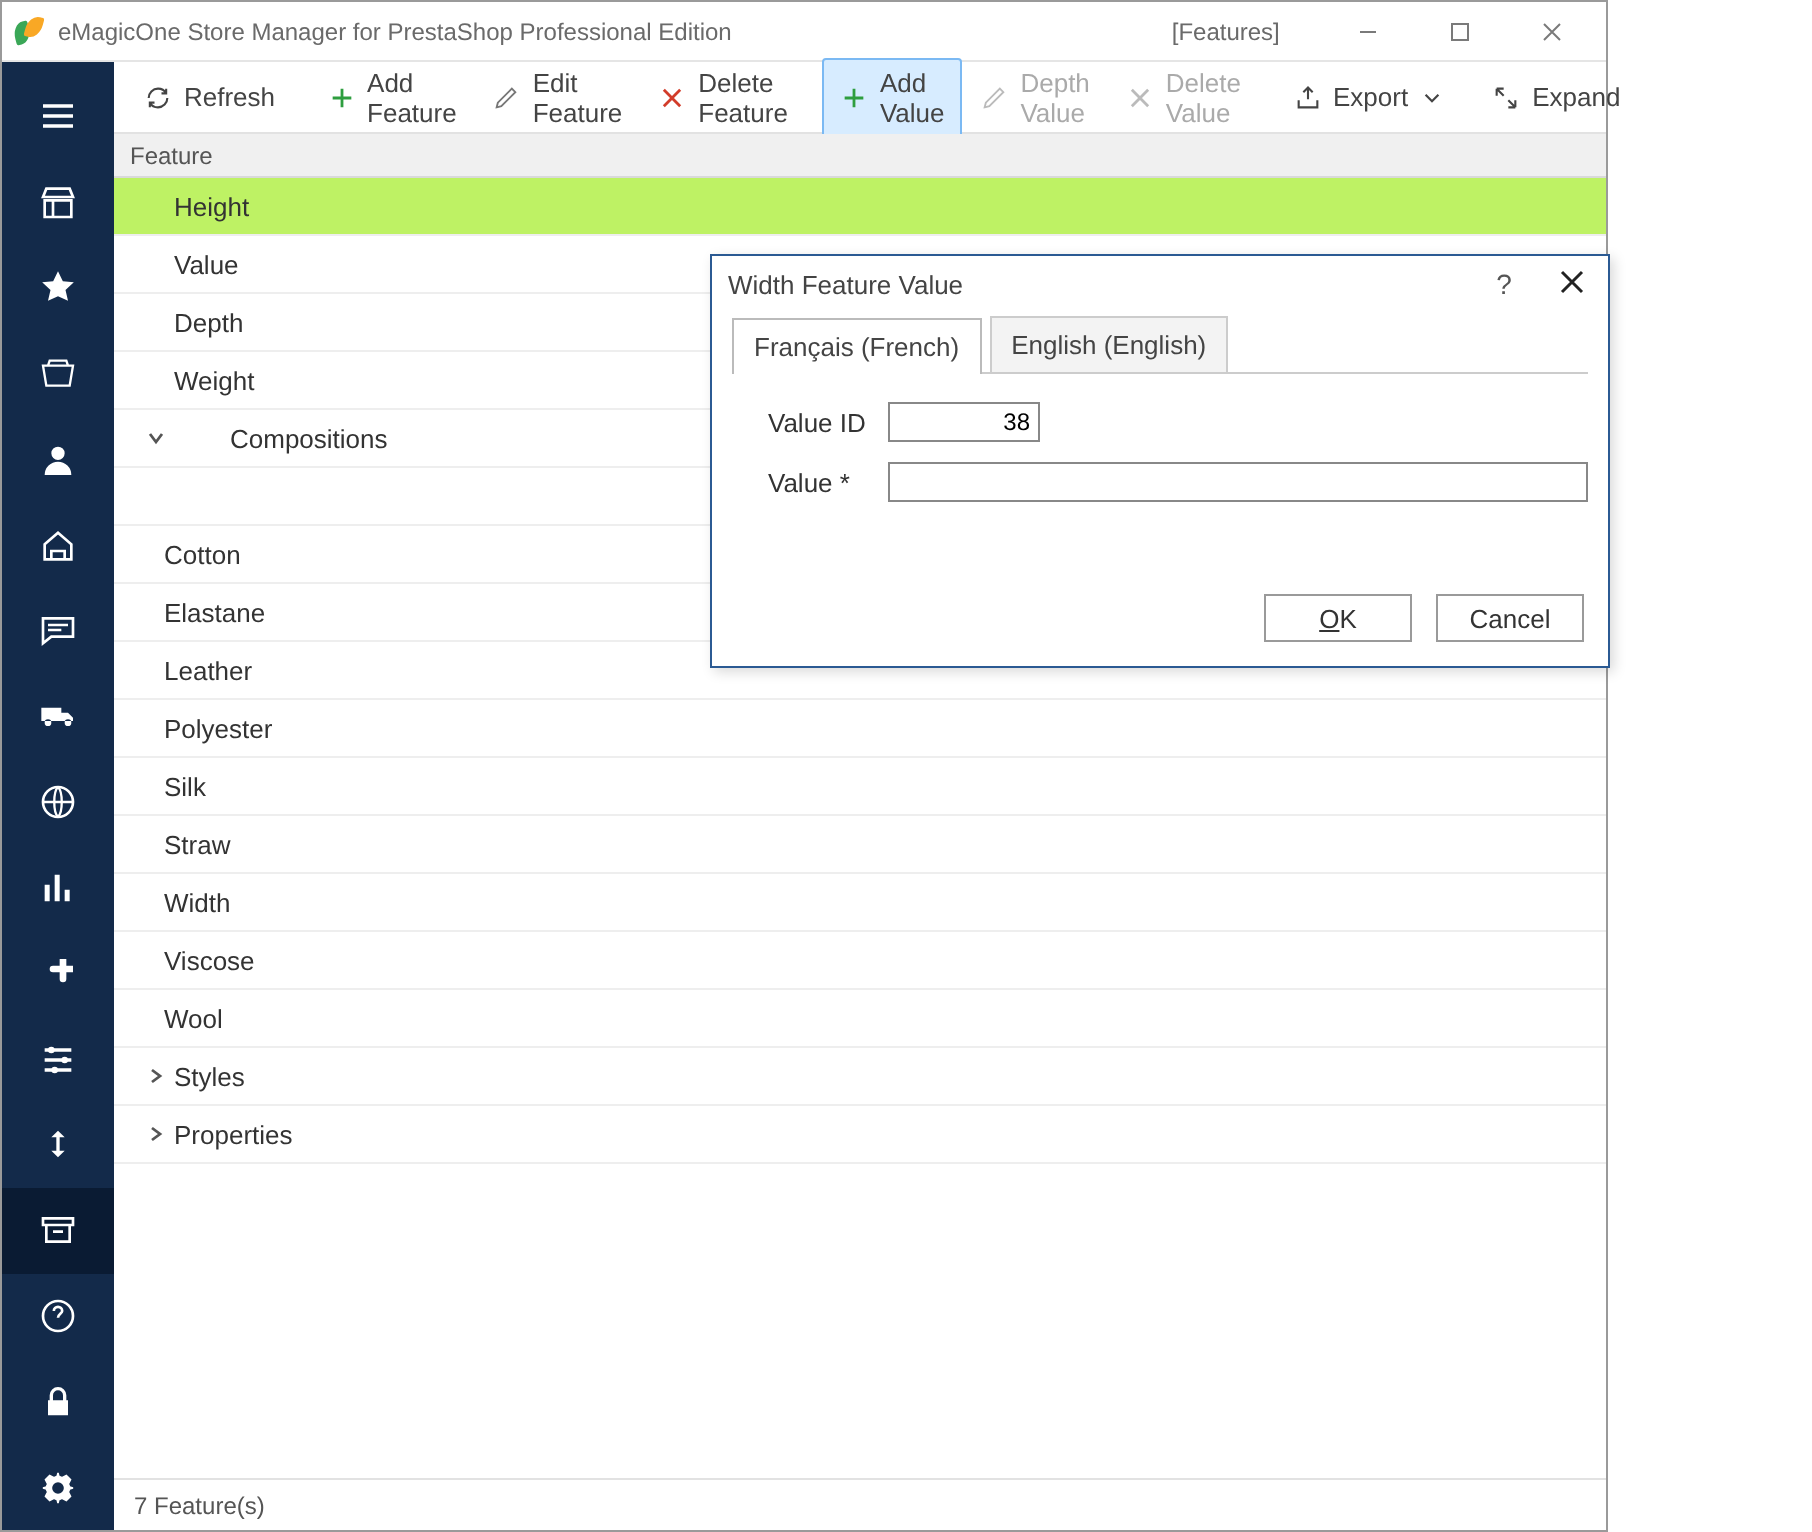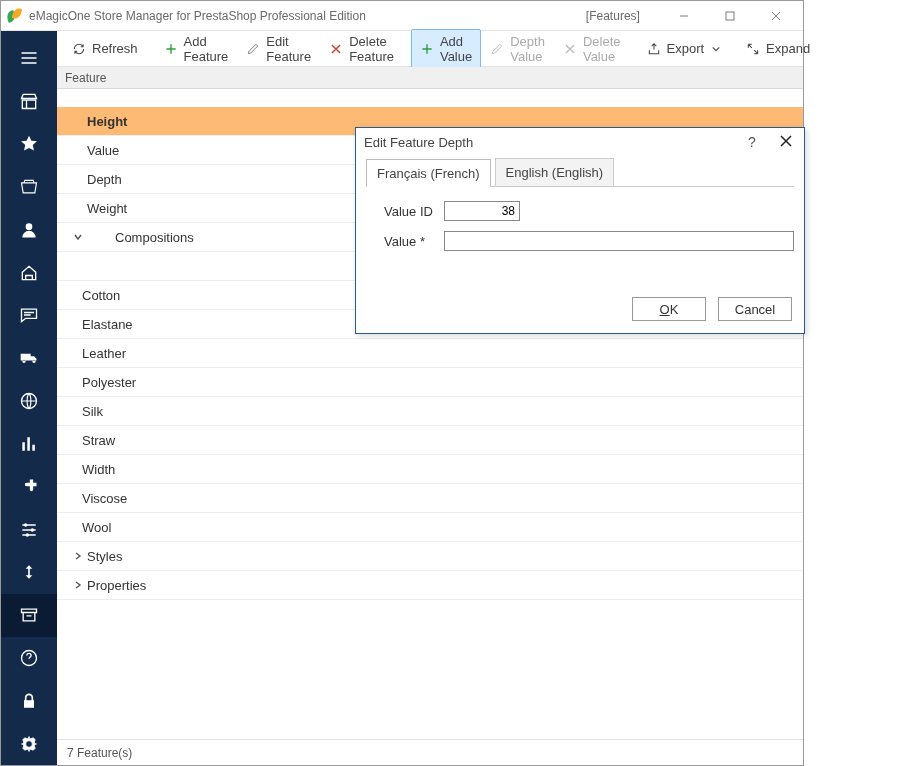--- a/index.html
+++ b/index.html
@@ -31,21 +31,21 @@
   .tbtn.selected { background:#d7ecff; border:1px solid #7bb9f3;}
   .tbtn.disabled { color:#aaa; cursor:default;}
   .tsep { width:1px; height:20px; background:#ddd; margin:0 4px;}
   .ticon { width:14px; height:14px; display:flex; align-items:center; justify-content:center;}
   .ticon svg { width:14px; height:14px; }
   
   .tablewrap { flex:1; display:flex; flex-direction:column; min-height:0;}
   .colheader { background:#f0f0f0; border-bottom:1px solid #d9d9d9; height:22px; display:flex; align-items:center; padding-left:8px; font-size:12px; color:#555;}
   .rows { flex:1; overflow:auto; }
   .row { height:29px; display:flex; align-items:center; border-bottom:1px solid #eee; font-size:13px;}
-  .row.sel { background:#fdba74; font-weight:700;margin-top:18px;}
+  .row.sel { background:#bef264; font-weight:400;}
   .row .indent1 { padding-left:14px; }
   .row .indent2 { padding-left:25px; }
   .row .exp { width:14px; display:flex; justify-content:center; color:#666; margin-right:2px;}
   .statusbar { height:26px; border-top:1px solid #e2e2e2; display:flex; align-items:center; padding-left:10px; color:#555; font-size:12px;}
   
   .dialog { position:absolute; left:354px; top:126px; width:450px; height:207px; border:1px solid #2b5a93; background:#fff; box-shadow:2px 2px 6px rgba(0,0,0,0.15); display:flex; flex-direction:column;}
   .dlg-titlebar { height:28px; display:flex; align-items:center; padding:0 8px; font-size:13px; color:#444;}
   .dlg-titlebar .spacer { flex:1;}
   .dlg-help { width:20px; text-align:center; color:#555; cursor:pointer; font-size:14px;}
   .dlg-close { width:20px; text-align:center; color:#333; cursor:pointer;}
@@ -369,21 +369,21 @@
           </div>
         <div class="statusbar">
           <span>7 Feature(s)</span>
         </div>
       </div>
     </div>
   </div>
 
   <div class="dialog">
     <div class="dlg-titlebar">
-      <span>Edit Feature Depth</span>
+      <span>Width Feature Value</span>
       <span class="spacer"></span>
       <span class="dlg-help">?</span>
       <span style="width:14px"></span>
       <span class="dlg-close">
         <svg viewBox="0 0 12 12">
             <path d="M1 1l10 10M11 1L1 11"></path>
           </svg>
       </span>
     </div>
     <div class="dlg-body">

